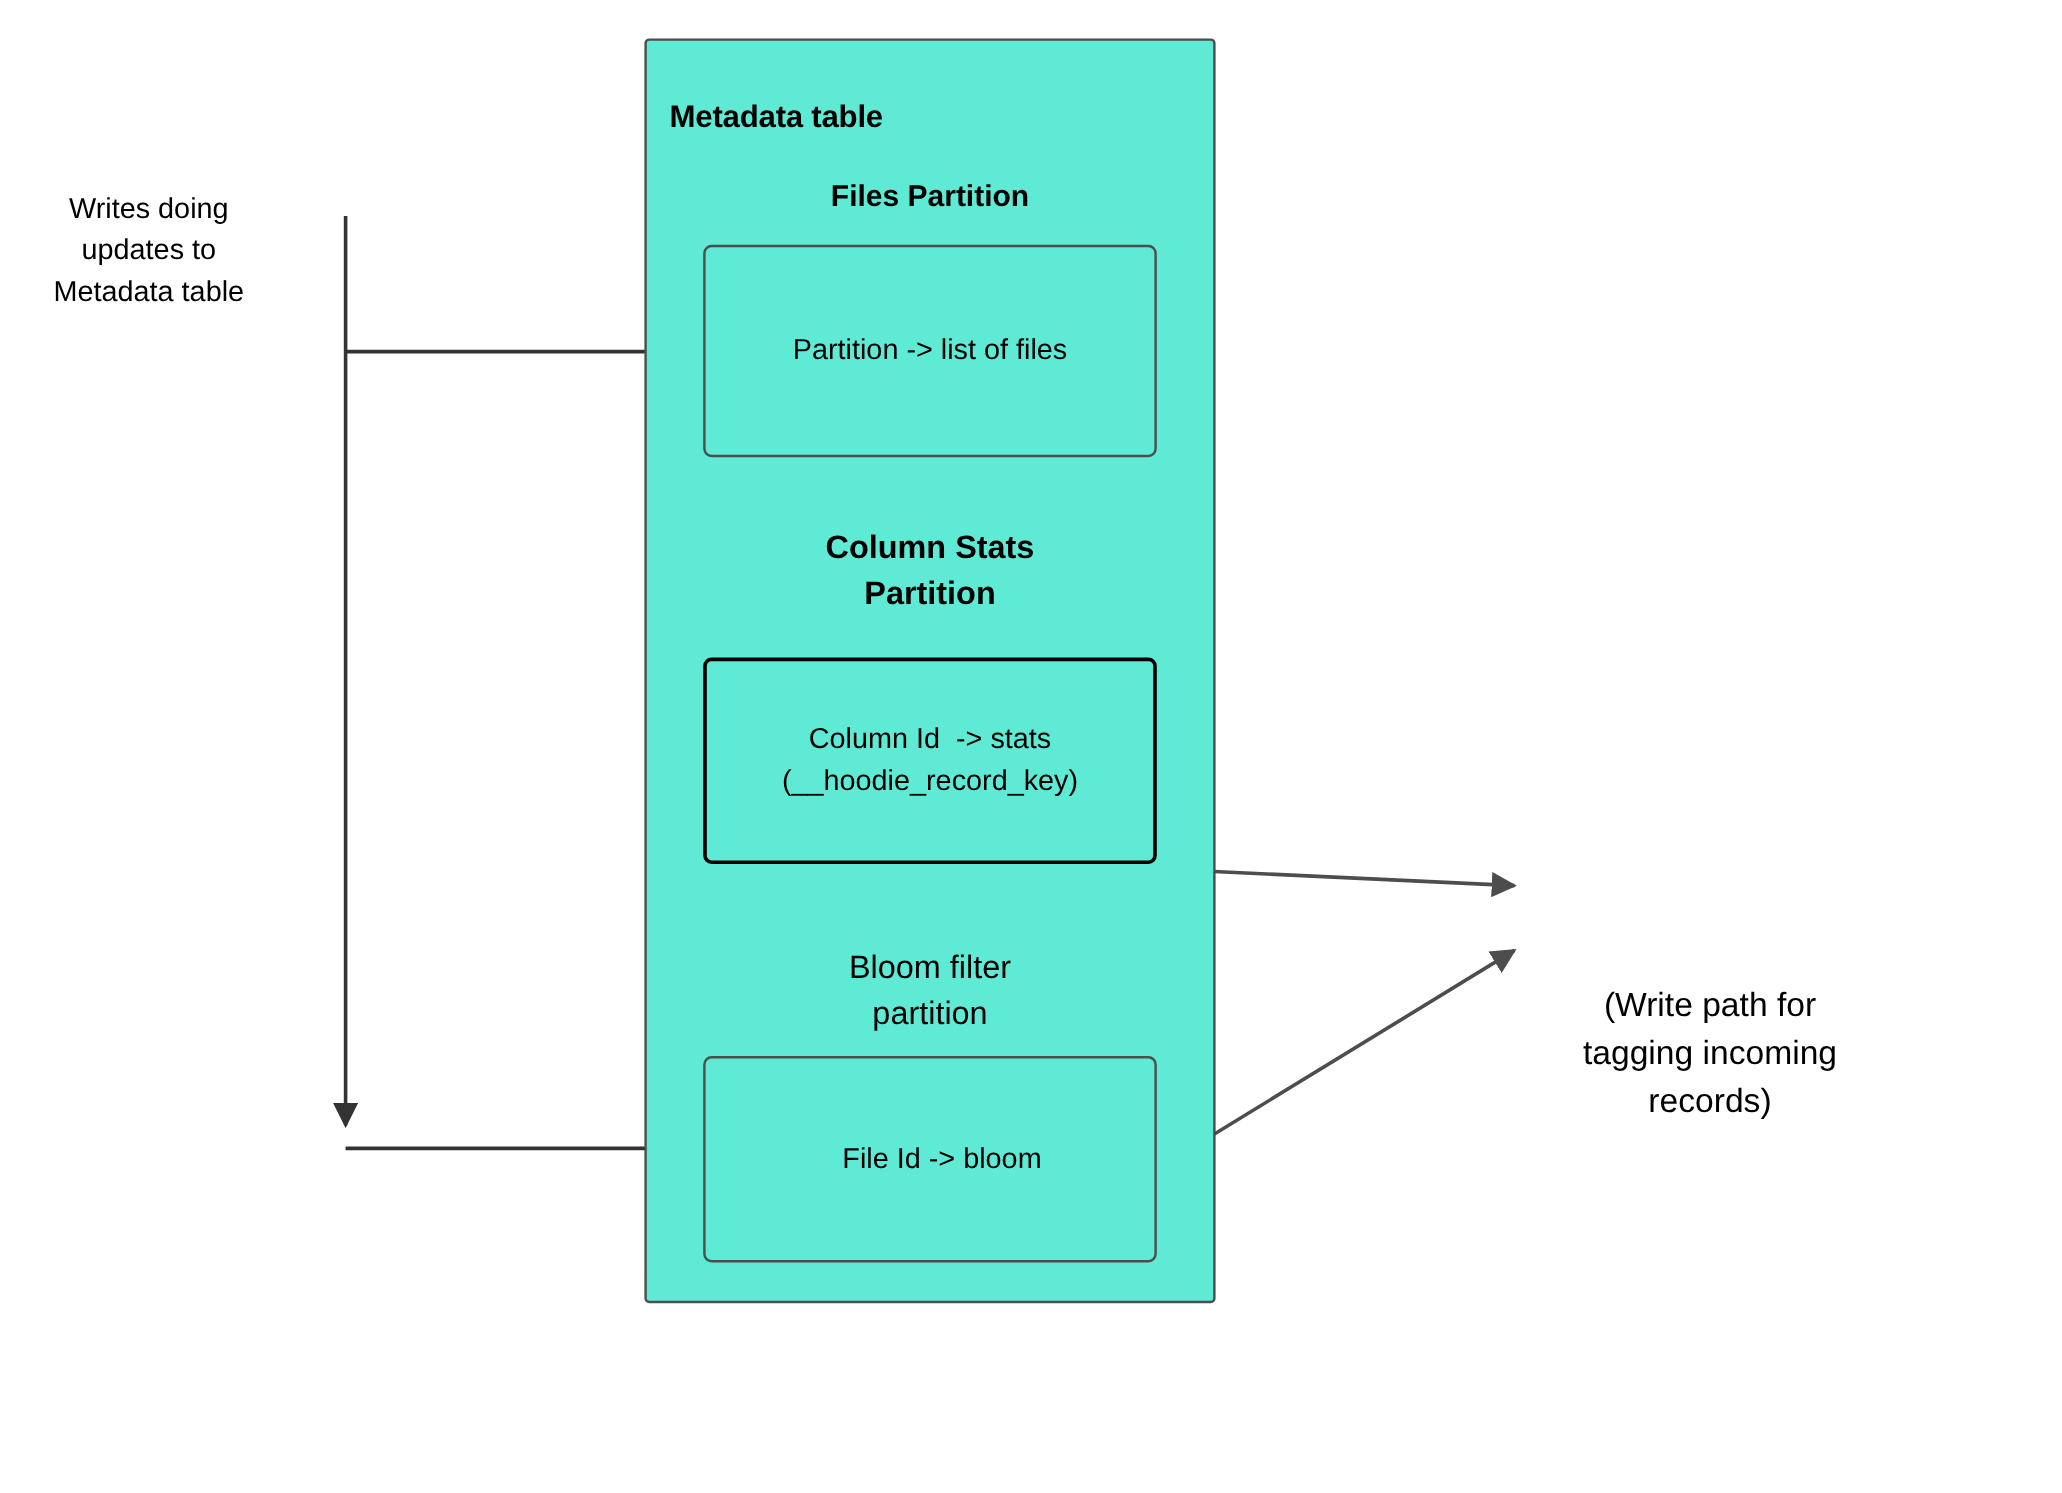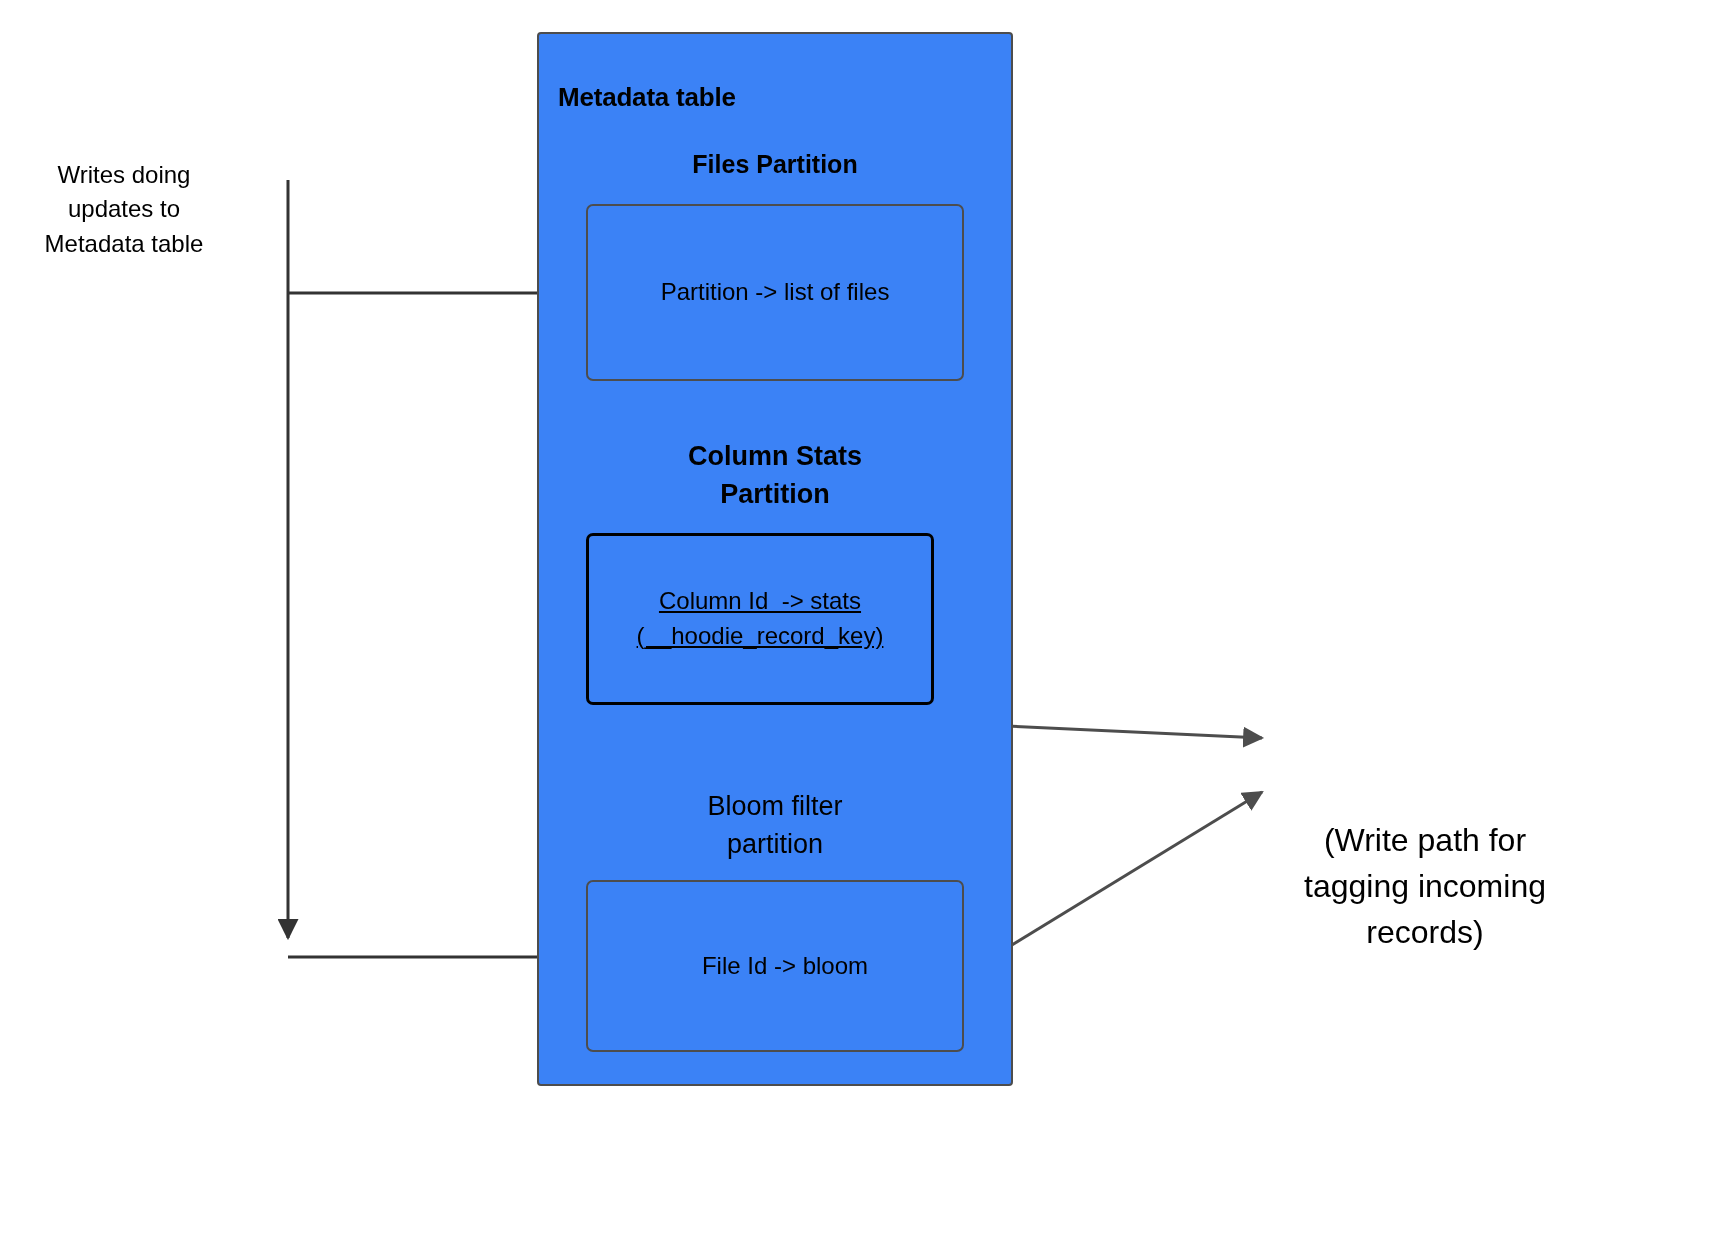--- a/index.html
+++ b/index.html
@@ -22,21 +22,21 @@
     position: absolute;
     left: 0;
     top: 0;
     width: 1718px;
     height: 1244px;
     pointer-events: none;
   }
   .node {
     position: absolute;
     box-sizing: border-box;
-    background: #3b82f6;
+    background: #5eead4;
   }
   .outer-box {
     left: 537px;
     top: 32px;
     width: 476px;
     height: 1054px;
     border: 2px solid #4d4d4d;
     border-radius: 4px;
   }
   .inner-box {
@@ -51,24 +51,23 @@
     border: 3px solid #000000;
   }
   .box-files {
     left: 586px;
     top: 204px;
     width: 378px;
     height: 177px;
   }
   .box-colstats {
     left: 586px;
-    top: 533px;
-    width: 348px;
+    top: 548px;
+    width: 378px;
     height: 172px;
-    text-decoration: underline;
   }
   .box-bloom {
     left: 586px;
     top: 880px;
     width: 378px;
     height: 172px;
     padding-left: 20px;
   }
   .label {
     position: absolute;
@@ -124,21 +123,21 @@
     left: 1274px;
     top: 740px;
     width: 300px;
     font-size: 27px;
     font-weight: bold;
   }
   .lbl-index-note {
     left: 1294px;
     top: 818px;
     width: 262px;
-    font-size: 32px;
+    font-size: 28px;
     line-height: 1.43;
   }
 </style>
 </head>
 <body>
 
 <div id="canvas">
 
   <svg id="wires" viewBox="0 0 1718 1244" width="1718" height="1244" xmlns="http://www.w3.org/2000/svg">
     <defs>

